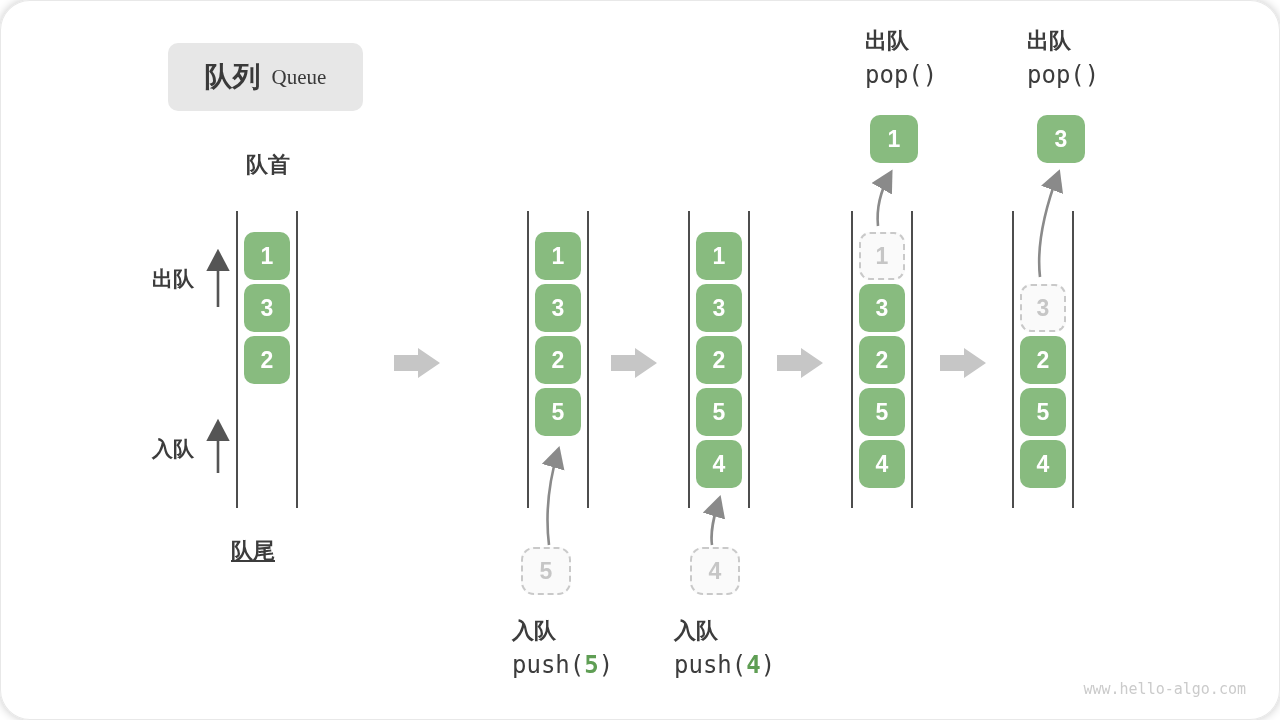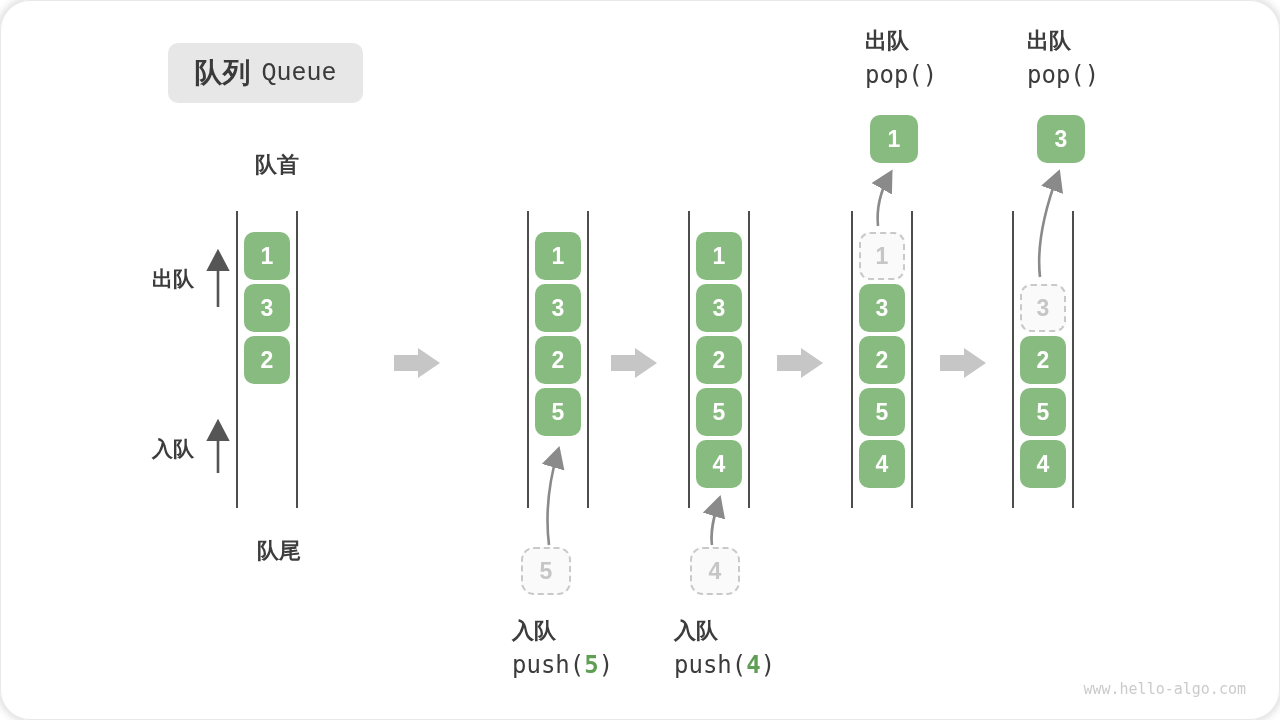--- a/index.html
+++ b/index.html
@@ -5,25 +5,25 @@
   html,body{margin:0;padding:0;background:#ffffff;}
   .canvas{
     position:relative;width:1280px;height:720px;overflow:hidden;
     background:#ffffff;border-radius:30px;
     box-shadow:0 0 10px rgba(0,0,0,.22), inset 0 0 0 1px #e8e8e8;
     font-family:"Liberation Sans",sans-serif;
   }
   .overlay{position:absolute;left:0;top:0;width:1280px;height:720px;pointer-events:none;}
   
   .title-box{
-    position:absolute;left:168px;top:43px;width:195px;height:60px;
+    position:absolute;left:168px;top:43px;width:195px;height:68px;
     background:#e7e7e7;border-radius:10px;display:flex;align-items:center;justify-content:center;gap:11px;
   }
   .title-zh{font-size:28px;font-weight:700;color:#3a3a3a;}
-  .title-en{font-family:Liberation Mono, monospace;font-size:25px;color:#3a3a3a;}
+  .title-en{font-family:Liberation Serif, serif;font-size:21px;color:#3a3a3a;}
   
   .zh-label{position:absolute;font-weight:700;color:#3c3c3c;font-size:22px;line-height:1.15;}
   
   .queue-col{
     position:absolute;top:211px;height:297px;width:62px;box-sizing:border-box;
     border-left:2px solid #4d4d4d;border-right:2px solid #4d4d4d;
   }
   
   .cell{
     position:absolute;width:46px;height:48px;border-radius:10px;
@@ -78,22 +78,22 @@
 
     <path d="M878,226 C876,206 881,190 890,174" stroke="#8a8a8a" stroke-width="2.6" fill="none" marker-end="url(#ah-gray)"></path>
     <path d="M1040,277 C1036,242 1046,206 1058,174" stroke="#8a8a8a" stroke-width="2.6" fill="none" marker-end="url(#ah-gray)"></path>
   </svg>
 
   <div class="title-box">
     <span class="title-zh">队列</span>
     <span class="title-en">Queue</span>
   </div>
 
-  <div class="zh-label" style="left:237px;top:152px;width:62px;text-align:right;">队首</div>
-  <div class="zh-label" style="left:248px;top:538px;width:62px;text-align:center;">队尾</div>
+  <div class="zh-label" style="left:237px;top:152px;width:62px;text-align:center;">队首</div>
+  <div class="zh-label" style="left:222px;top:538px;width:62px;text-align:center;text-decoration:underline;">队尾</div>
 
   <div class="zh-label" style="left:148px;top:267px;width:46px;text-align:right;font-size:21px;">出队</div>
   <div class="zh-label" style="left:148px;top:437px;width:46px;text-align:right;font-size:21px;">入队</div>
 
   <div class="queue-col" style="left:236px;"></div>
   <div class="cell" style="left:244px;top:232px;">1</div>
   <div class="cell" style="left:244px;top:284px;">3</div>
   <div class="cell" style="left:244px;top:336px;">2</div>
 
   <div class="queue-col" style="left:527px;"></div>

